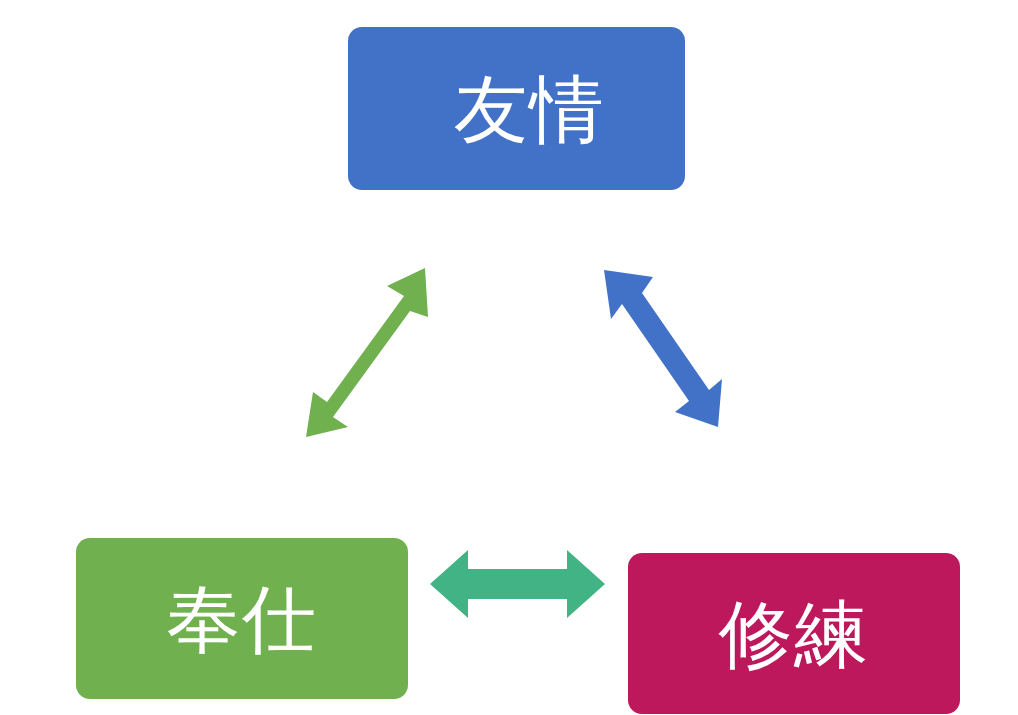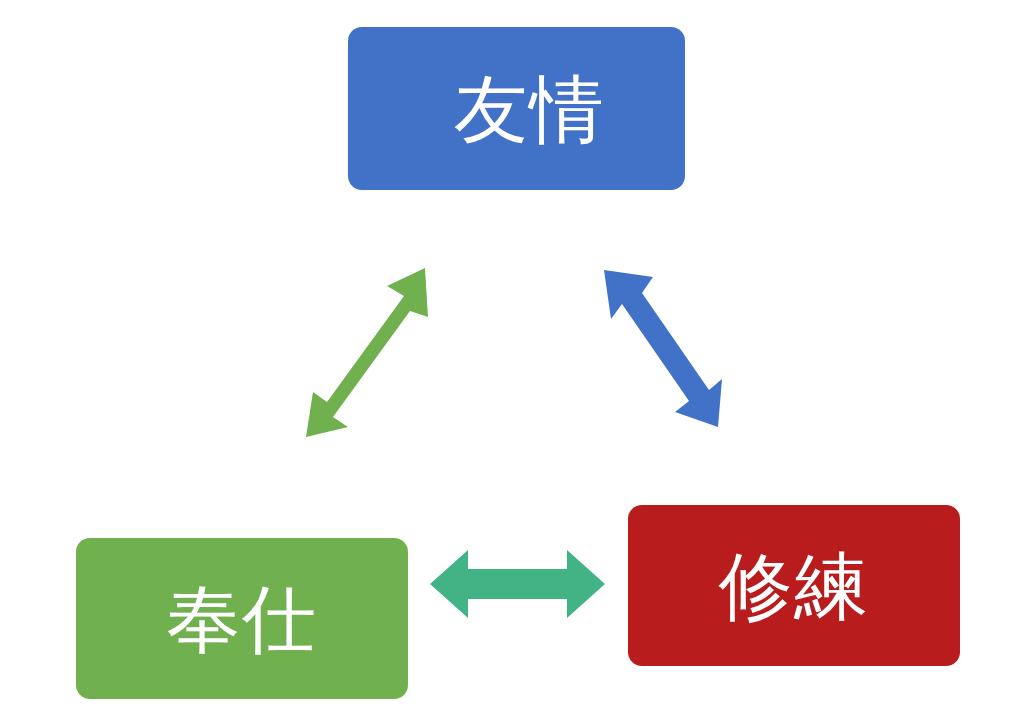--- a/index.html
+++ b/index.html
@@ -81,21 +81,21 @@
 <div id="canvas">
 
   <div class="node-box" id="node-friendship" style="background:#4272c8;padding-left:26px;">
     <span class="node-label">友情</span>
   </div>
 
   <div class="node-box" id="node-service" style="background:#70b04f;margin-top:33px;">
     <span class="node-label">奉仕</span>
   </div>
 
-  <div class="node-box" id="node-training" style="background:#b91c1c;">
+  <div class="node-box" id="node-training" style="background:#be185d;margin-top:48px;">
     <span class="node-label">修練</span>
   </div>
 
   <svg class="arrow-svg" id="arrow-service-friendship" viewBox="0 0 145 185">
     <polygon points="125,13 128,62 110,56 33,162 48,172 6,182 13,137 27,147 104,41 87,31" fill="#70b04f"></polygon>
   </svg>
 
   <svg class="arrow-svg" id="arrow-training-friendship" viewBox="0 0 135 185">
     <polygon points="19,15 68,22 57,38 124,135 137,124 133,172 90,157 104,146 37,49 26,64" fill="#4272c8"></polygon>
   </svg>

